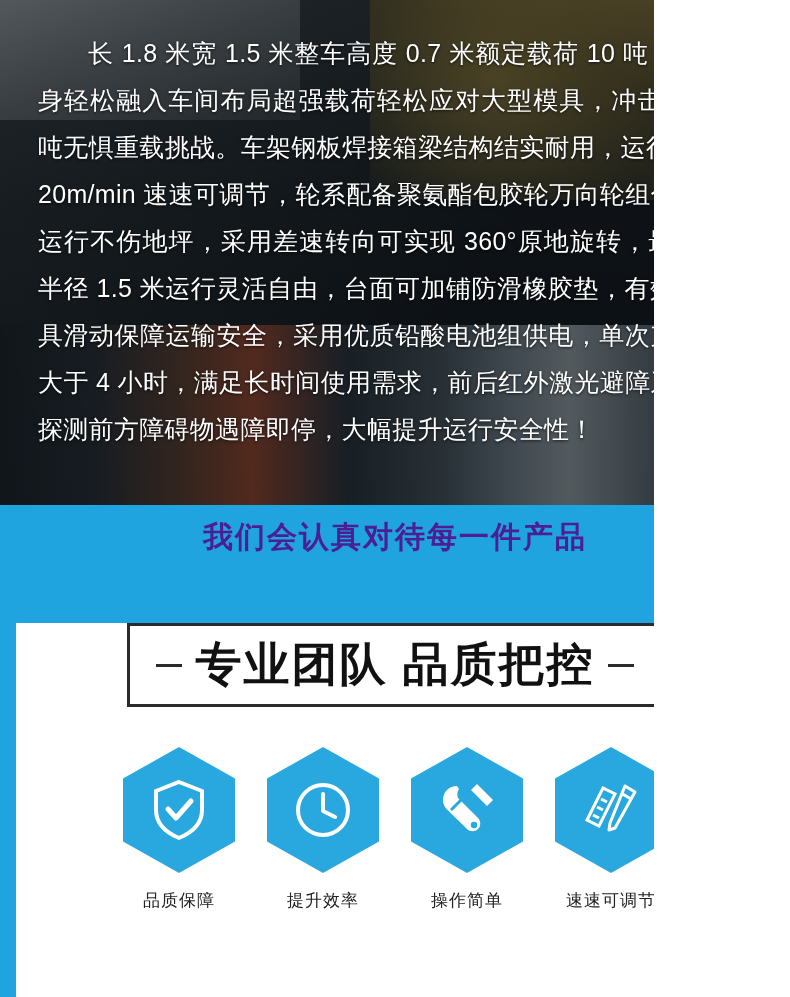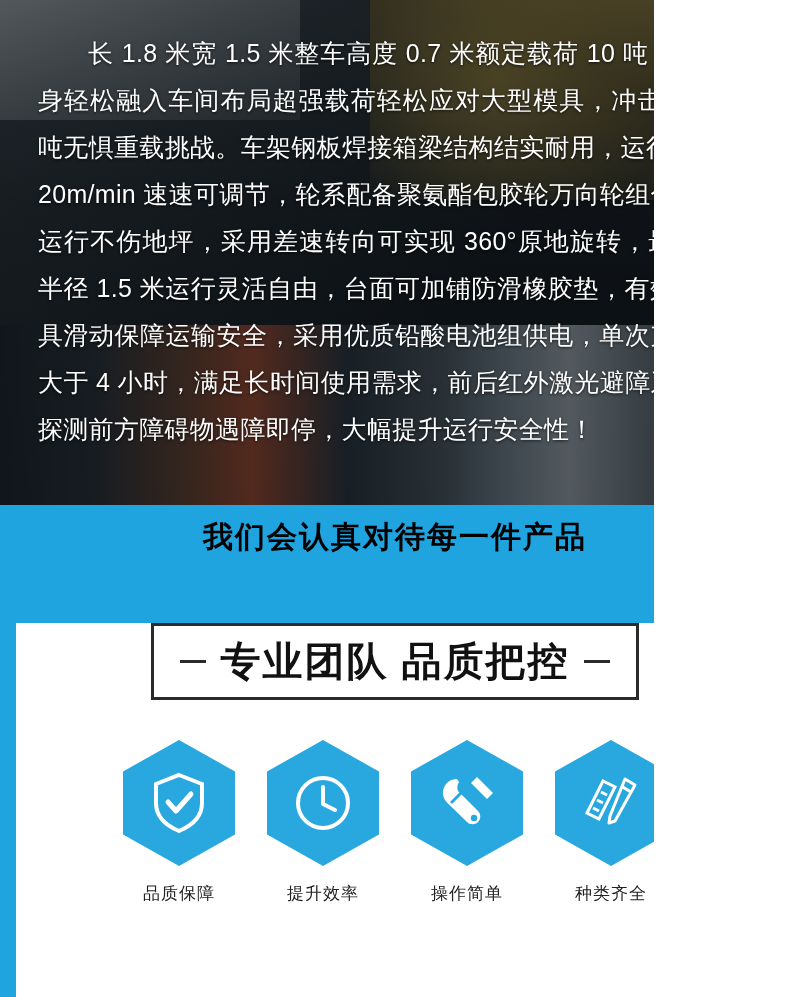--- a/index.html
+++ b/index.html
@@ -88,21 +88,21 @@
   
   .band {
     width: 790px;
     height: 64px;
     background: #1fa4e0;
     display: flex;
     align-items: center;
     justify-content: center;
   }
   .band-title {
-    color: #000000;
+    color: #4c1d95;
     font-size: 30px;
     font-weight: bold;
     letter-spacing: 2px;
   }
 
   
   .card-wrap {
     padding: 14px 16px 16px 16px;
     background: #1fa4e0;
   }
@@ -125,21 +125,21 @@
     display: flex;
     align-items: center;
     gap: 14px;
   }
   .headline-dash {
     width: 26px;
     height: 3px;
     background: #2b2b2b;
   }
   .headline-text {
-    font-size: 40px;
+    font-size: 46px;
     font-weight: bold;
     color: #111111;
     letter-spacing: 2px;
     white-space: nowrap;
   }
   .subline {
     margin-top: 18px;
     text-align: center;
     font-size: 18px;
     color: #333333;
@@ -253,20 +253,20 @@
                   <path d="M6 40 L22 8 L34 14 L18 46 Z"></path>
                   <path d="M12 35 L18 38"></path>
                   <path d="M16 27 L22 30"></path>
                   <path d="M20 19 L26 22"></path>
                 </g>
                 <path d="M44 6 L54 12 L34 48 L28 50 L29 43 Z" fill="none" stroke="#ffffff" stroke-width="3" stroke-linejoin="round"></path>
                 <path d="M40 13 L50 19" stroke="#ffffff" stroke-width="3"></path>
               </svg>
             </span>
           </div>
-          <div class="feature-label">种类齐全</div>
+          <div class="feature-label">速速可调节</div>
         </div>
 
       </div>
     </div>
   </div>
 
 </div>
 
 </body></html>

